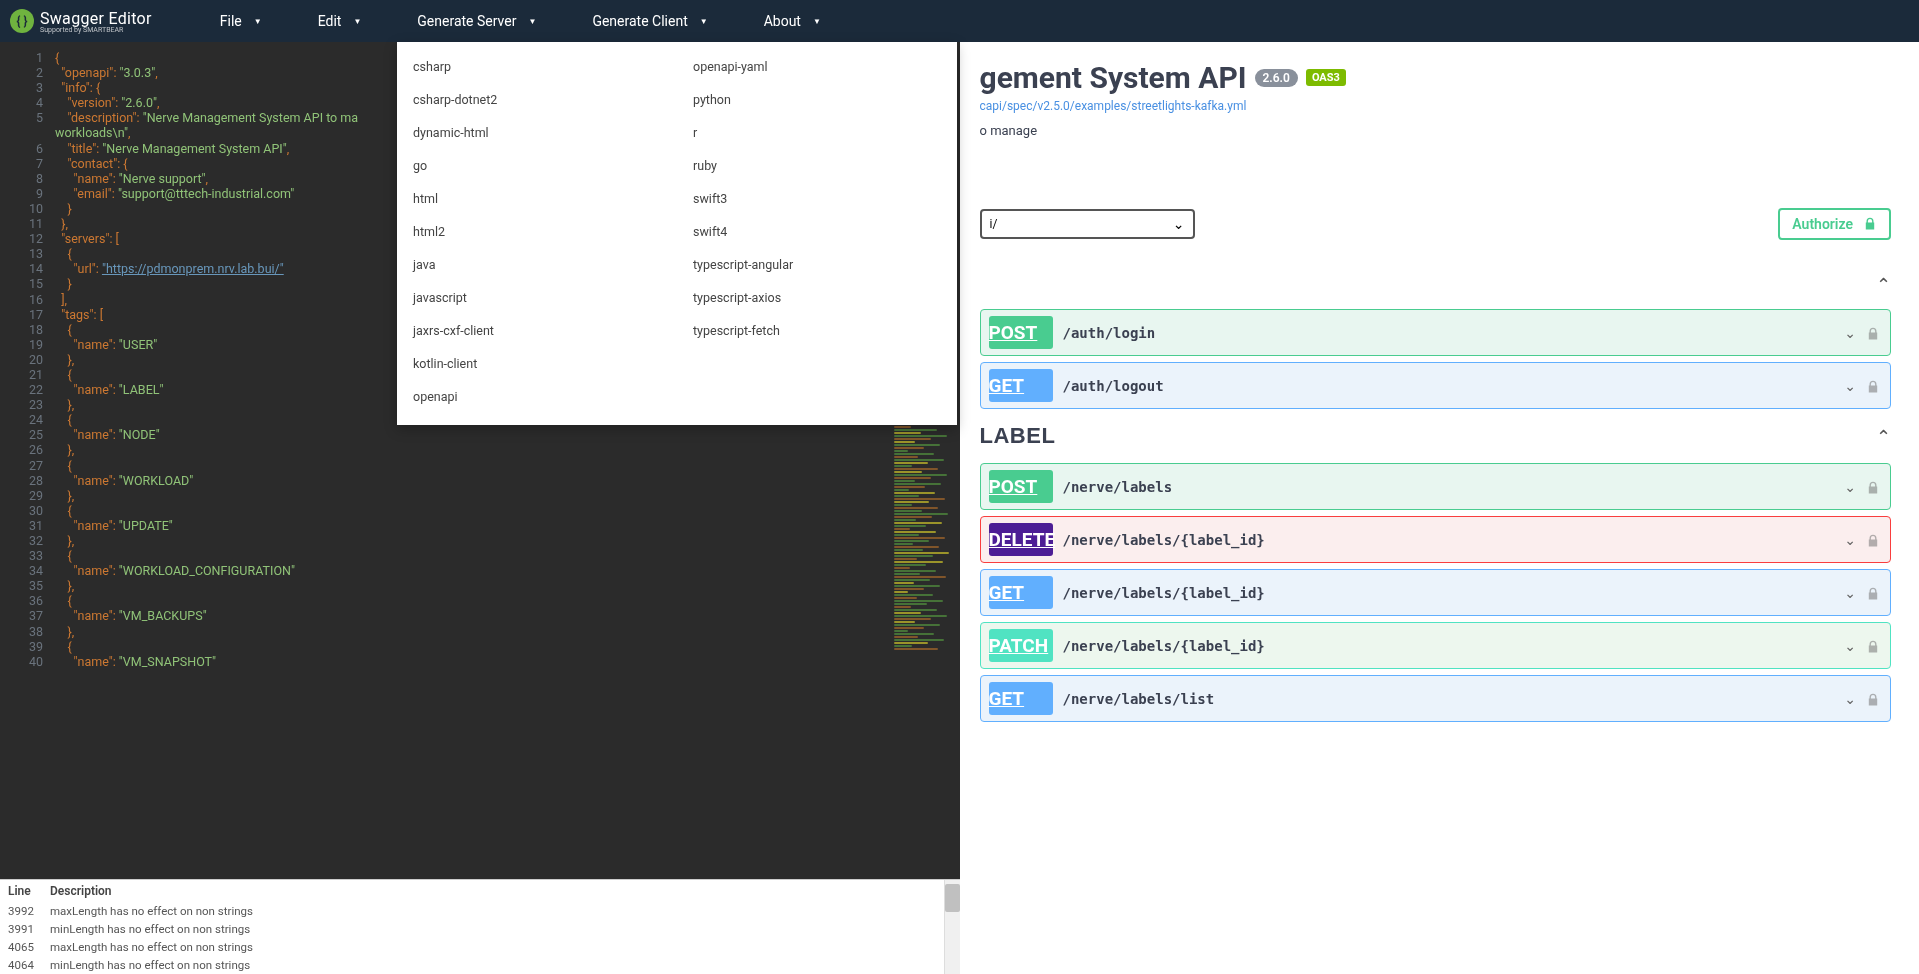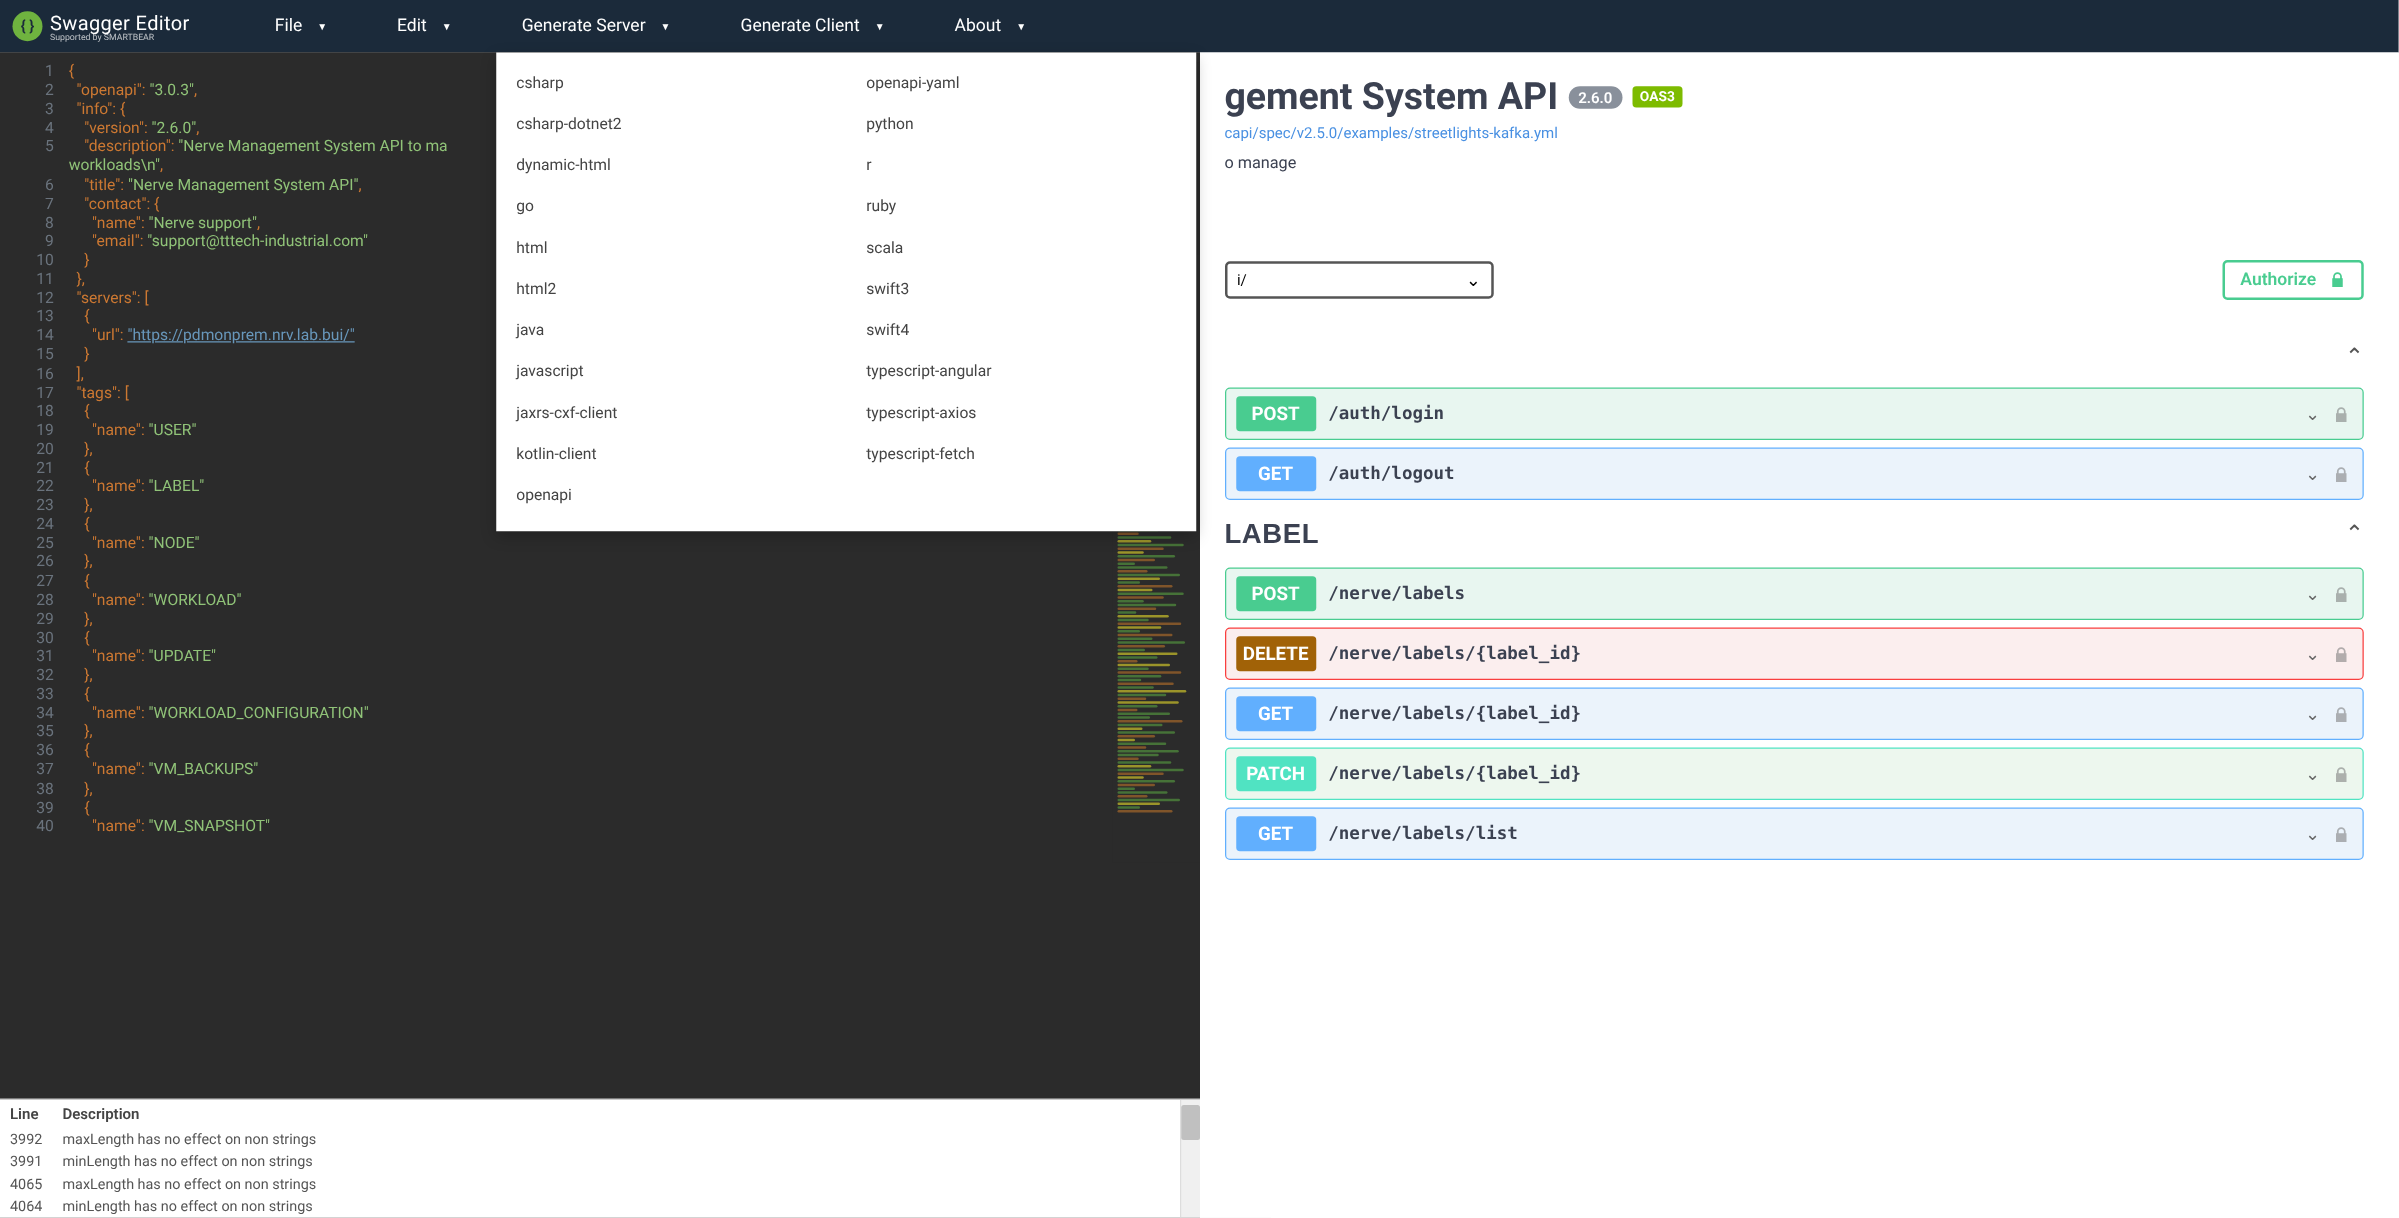--- a/index.html
+++ b/index.html
@@ -65,24 +65,24 @@
 
 .tag-header { display:flex; justify-content:space-between; align-items:center; padding:8px 0; cursor:pointer; }
 .tag-name { font-size:22px; font-weight:700; color:#3b4151; font-family:-apple-system,sans-serif; letter-spacing:.5px; }
 .tag-chev { font-size:18px; color:#555; }
 
 .op { border:1px solid; border-radius:4px; margin:6px 0; display:flex; align-items:center; padding:6px 8px; position:relative; }
 .op-post { background:#e8f6f0; border-color:#49cc90; }
 .op-get { background:#ebf3fb; border-color:#61affe; }
 .op-delete { background:#fbeeee; border-color:#f93e3e; }
 .op-patch { background:#edf7ee; border-color:#50e3c2; }
-.method { font-size:15px; font-weight:700; color:#fff; padding:5px 0; border-radius:3px; width:64px; text-align:center; margin-right:10px; }
+.method { font-size:19px; font-weight:700; color:#fff; padding:5px 0; border-radius:3px; width:64px; text-align:left; margin-right:10px;text-decoration:underline; }
 .m-post { background:#49cc90; }
 .m-get { background:#61affe; }
-.m-delete { background:#a16207; }
+.m-delete { background:#4c1d95; }
 .m-patch { background:#50e3c2; }
 .op-path { font-family:"Consolas","Monaco",monospace; font-size:14px; font-weight:600; color:#3b4151; }
 .op-right { position:absolute; right:10px; display:flex; align-items:center; gap:10px; }
 .op-chev { font-size:14px; color:#666; }
 .op-lock { width:14px; height:14px; opacity:.55; }
 .op-lock svg { width:100%; height:100%; fill:#777; }
 </style>
 </head>
 <body>
 
@@ -130,21 +130,20 @@
       <div class="dd-item">javascript</div>
       <div class="dd-item">jaxrs-cxf-client</div>
       <div class="dd-item">kotlin-client</div>
       <div class="dd-item">openapi</div>
     </div>
   <div class="dd-col" id="dd-col2">
       <div class="dd-item">openapi-yaml</div>
       <div class="dd-item">python</div>
       <div class="dd-item">r</div>
       <div class="dd-item">ruby</div>
-      <div class="dd-item">scala</div>
       <div class="dd-item">swift3</div>
       <div class="dd-item">swift4</div>
       <div class="dd-item">typescript-angular</div>
       <div class="dd-item">typescript-axios</div>
       <div class="dd-item">typescript-fetch</div>
     </div>
 </div>
 
 <div class="split">
 

